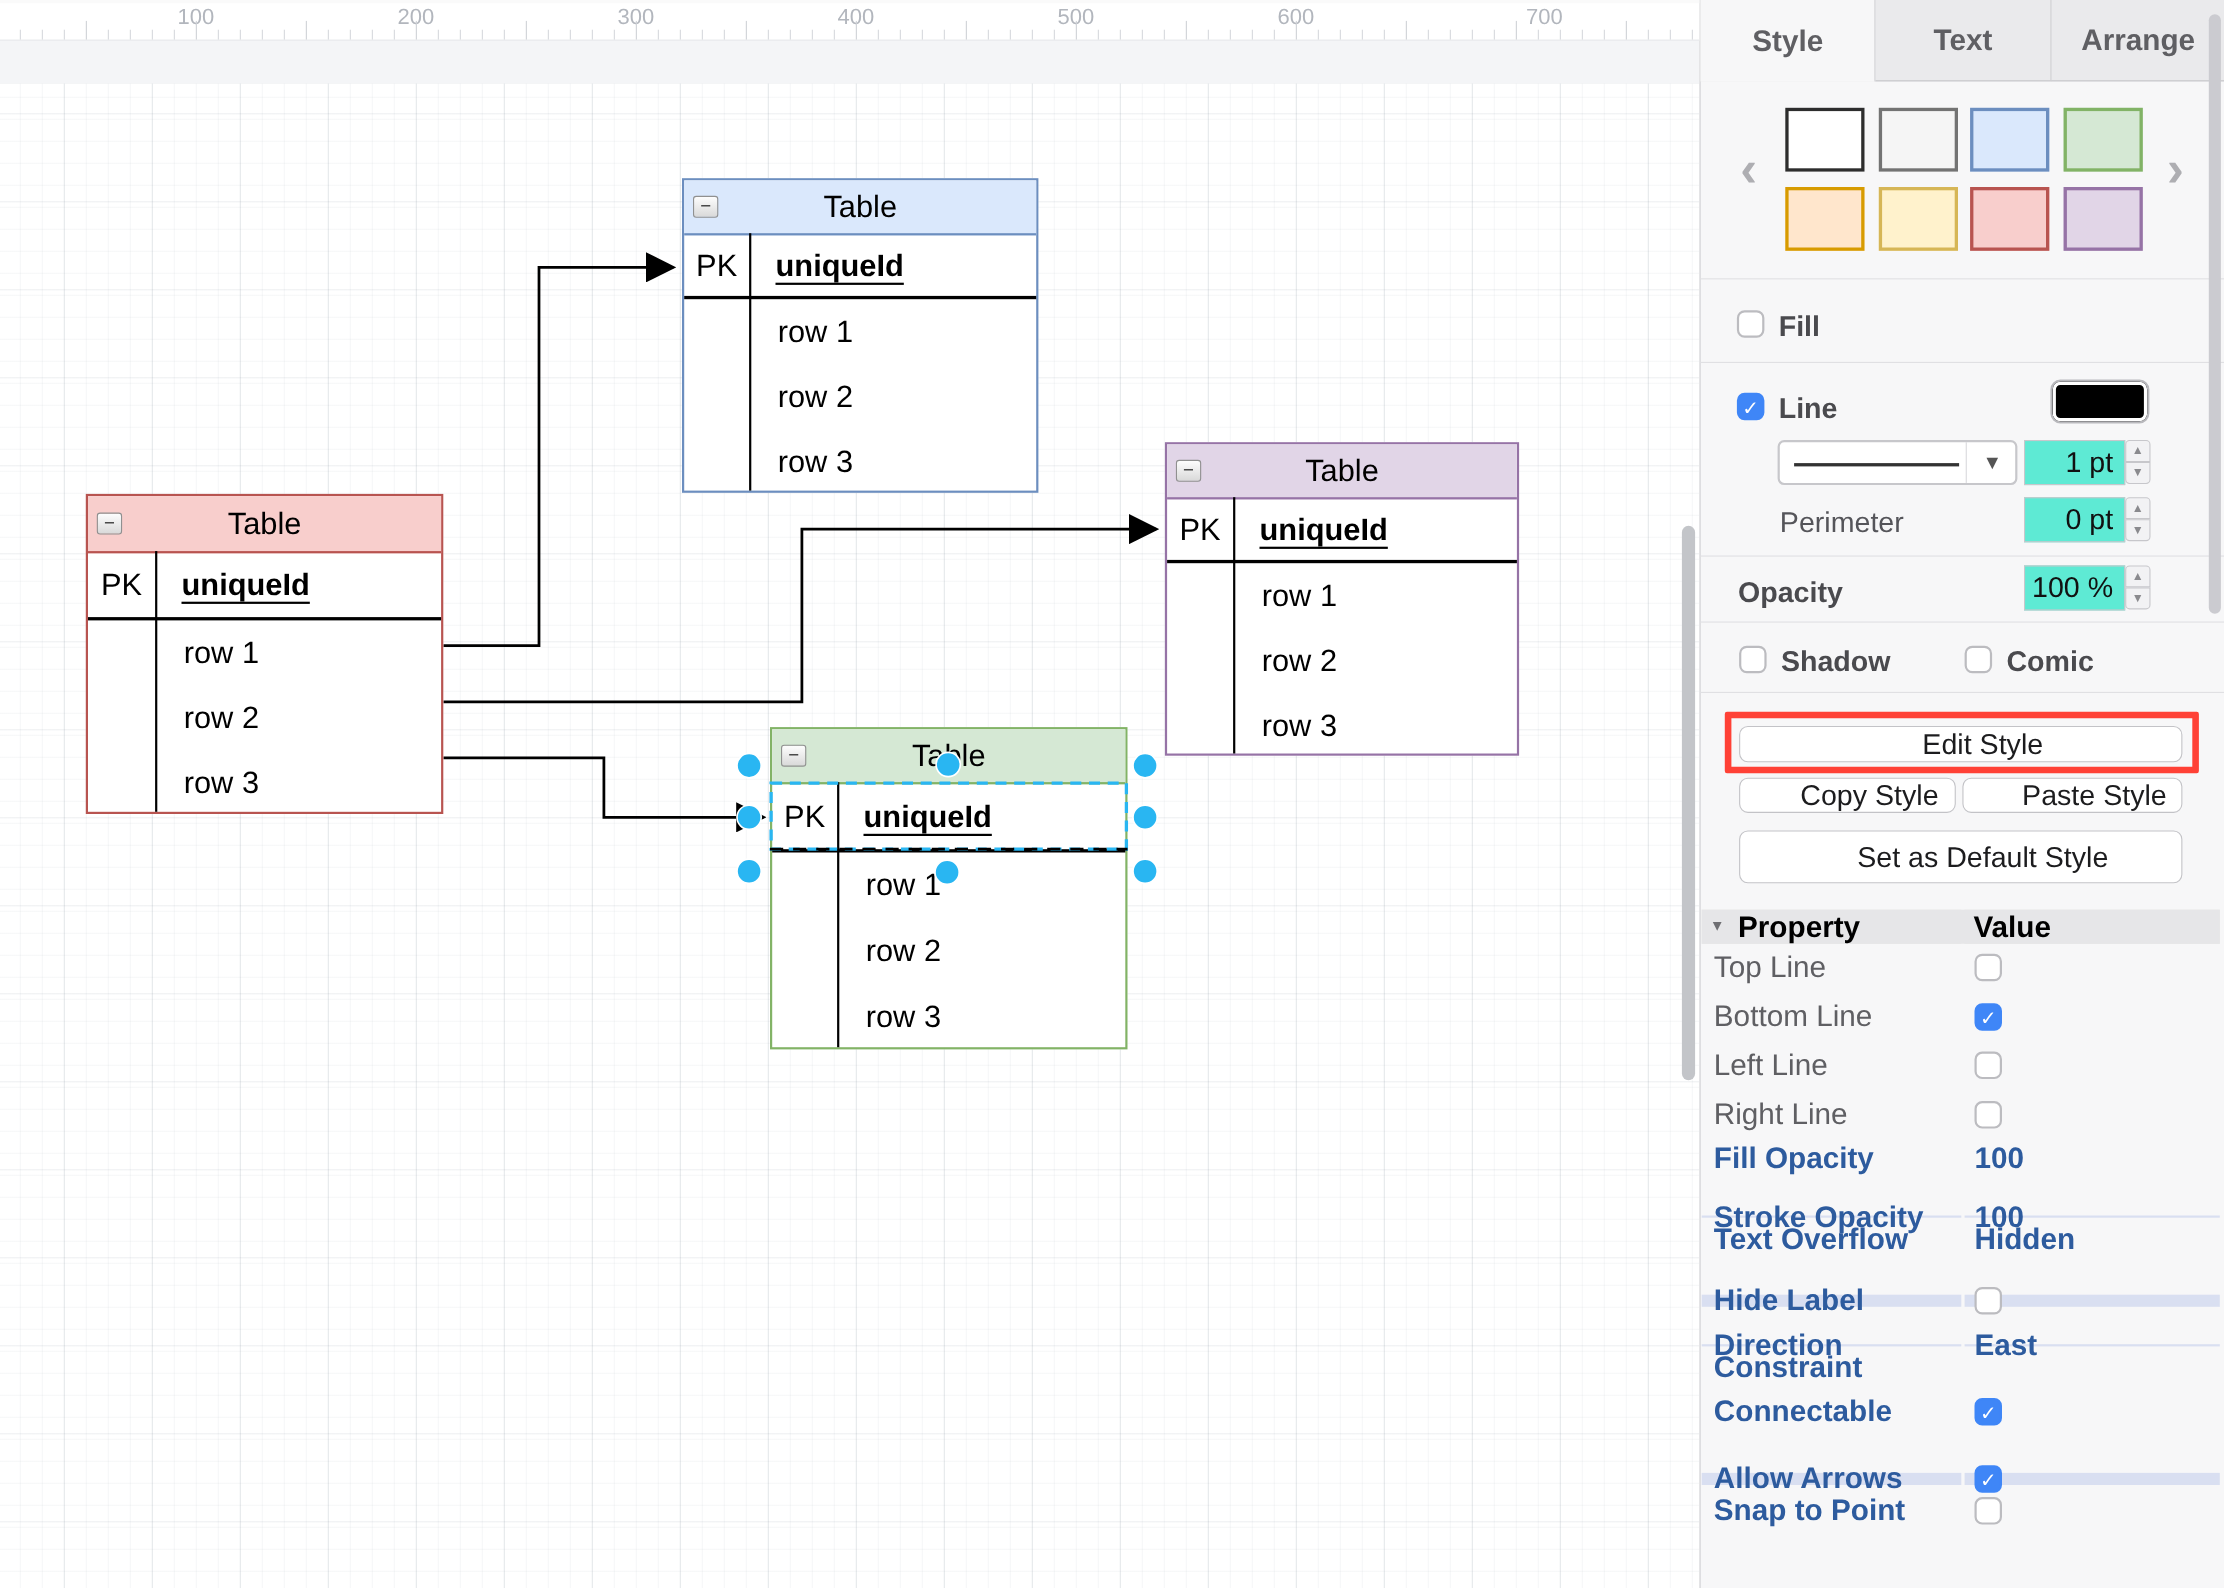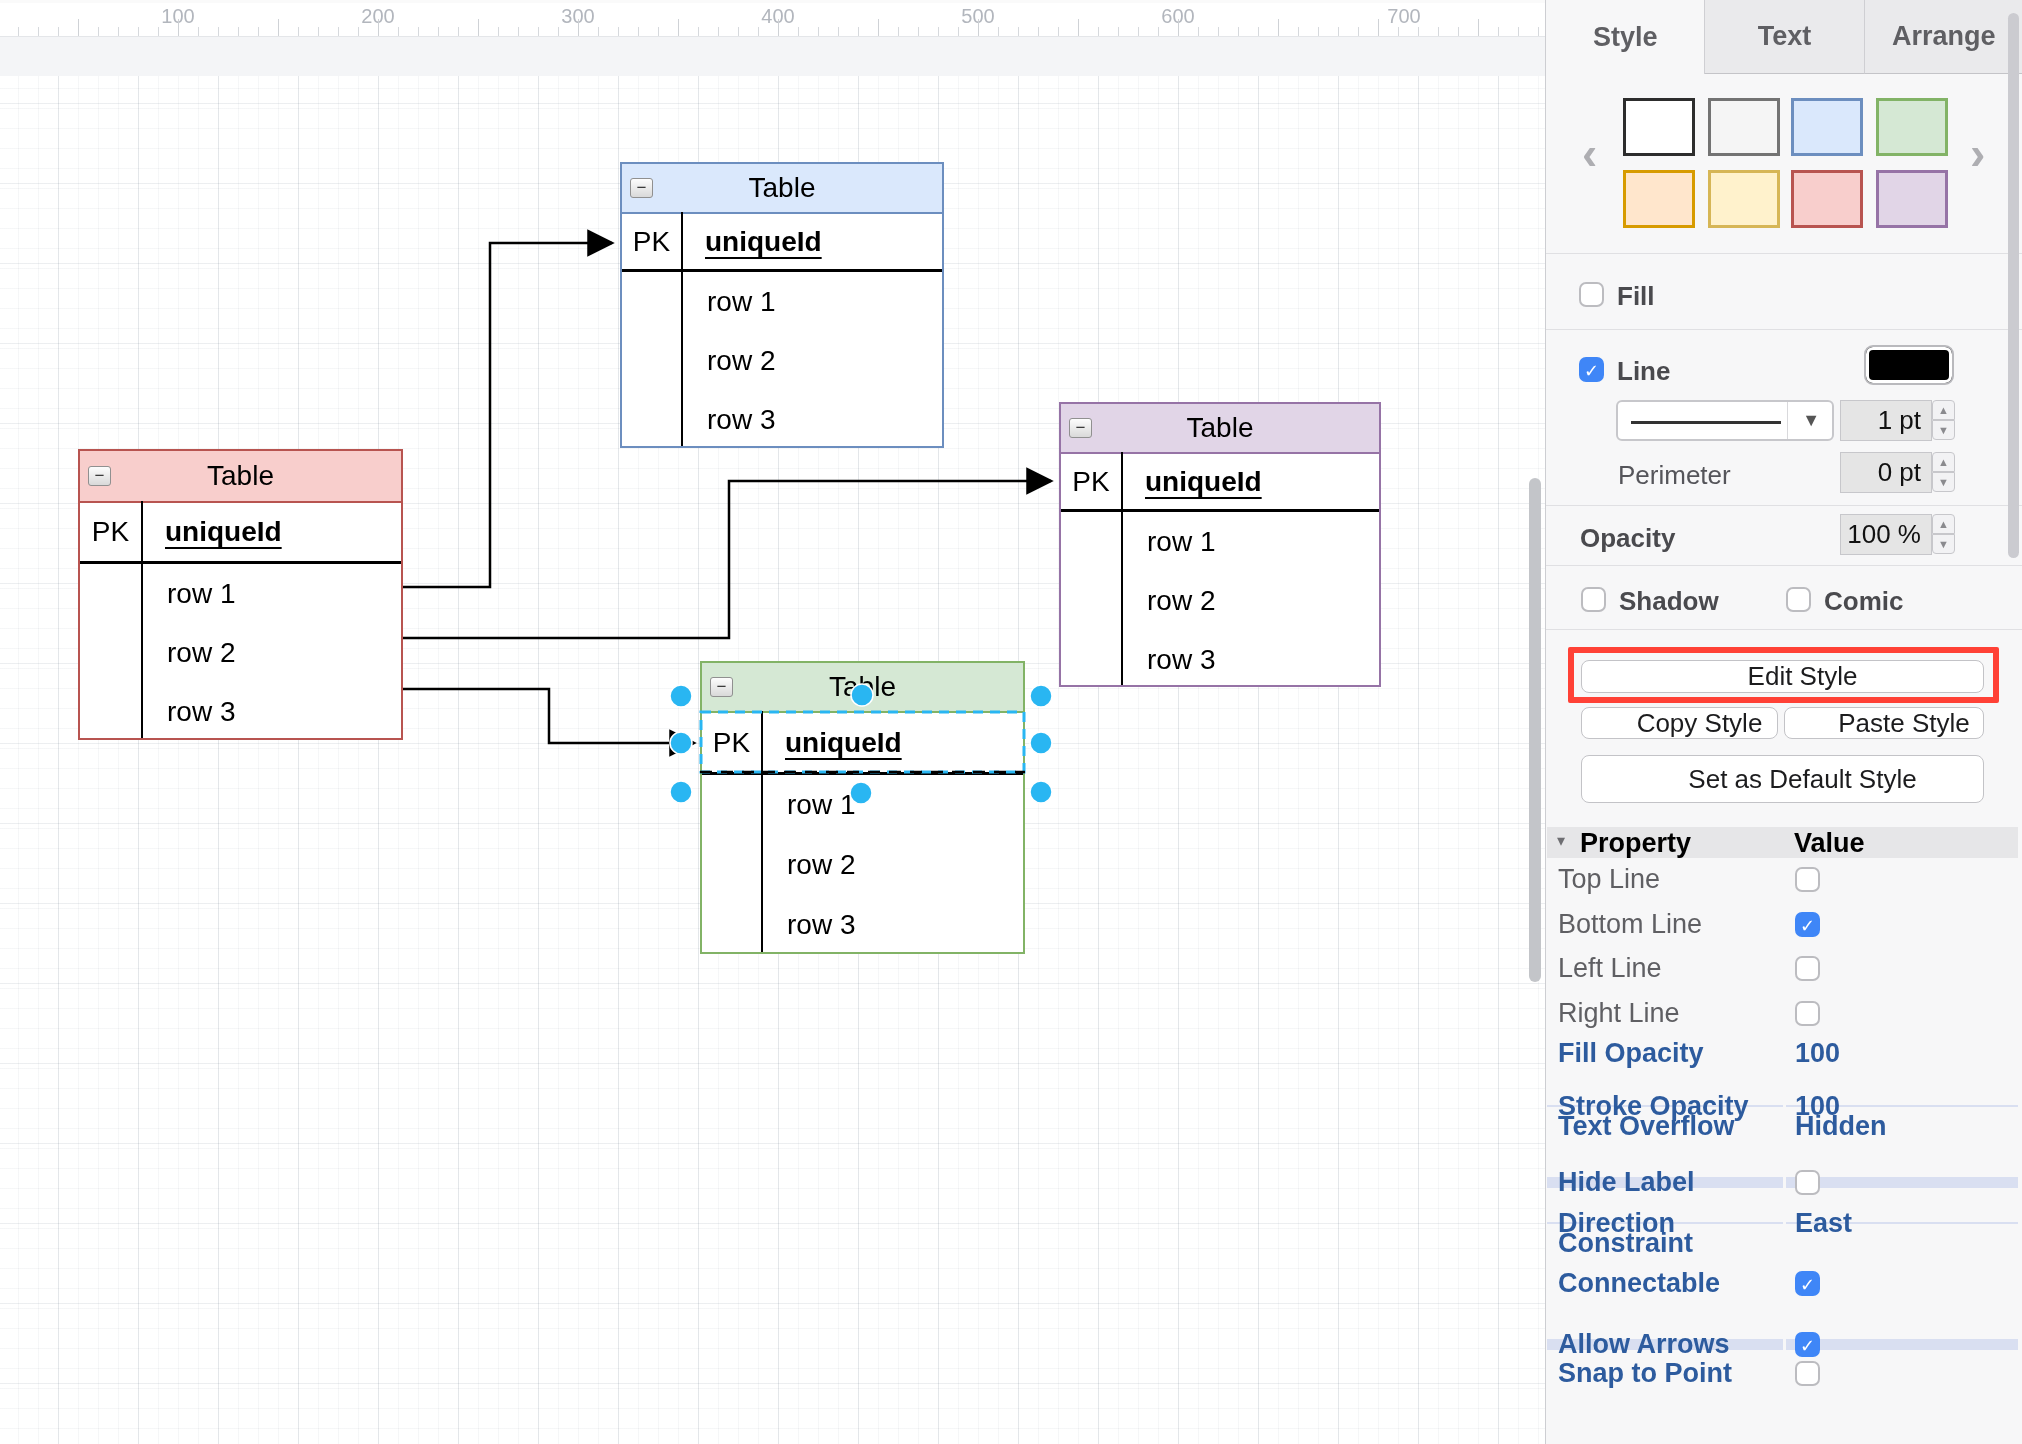--- a/index.html
+++ b/index.html
@@ -77,21 +77,21 @@
   .plabel{position:absolute;font-size:26px;color:#4a4a4e;font-weight:bold;}
   .plabel.normal{font-weight:normal;color:#55555a;}
 
   .colorbtn{position:absolute;width:90px;height:40px;border:2px solid #b9b9bd;border-radius:9px;
             background:#000;box-shadow:inset 0 0 0 3px #fff;box-sizing:border-box;}
   .dropdown{position:absolute;width:218px;height:41px;background:#fff;border:2px solid #c7c7cb;
             border-radius:6px;box-sizing:border-box;}
   .dd-line{position:absolute;left:13px;top:19px;width:150px;height:3px;background:#333;}
   .dd-sep{position:absolute;right:44px;top:0;bottom:0;width:1px;background:#d9d9dc;}
   .dd-caret{position:absolute;right:12px;top:8px;font-size:18px;color:#555;}
-  .numbox{position:absolute;width:92px;height:41px;background:#e5e5e5;border:1px solid #c7c7cb;
+  .numbox{position:absolute;width:92px;height:41px;background:#5eead4;border:1px solid #c7c7cb;
           box-sizing:border-box;font-size:26px;color:#111;text-align:right;
           display:flex;align-items:center;justify-content:flex-end;padding-right:10px;}
   .stepper{position:absolute;width:23px;height:41px;}
   .stepper .s{position:absolute;left:0;width:23px;height:20px;background:#f2f2f4;border:1px solid #c7c7cb;
               box-sizing:border-box;font-size:11px;color:#8a8a8e;text-align:center;line-height:18px;}
   .stepper .up{top:0;border-radius:4px 4px 0 0;}
   .stepper .dn{top:20px;border-radius:0 0 4px 4px;}
 
   .btn{position:absolute;background:#fff;border:1px solid #c3c3c7;border-radius:8px;font-size:26px;
        color:#1c1c1e;display:flex;align-items:center;justify-content:center;box-sizing:border-box;padding-left:40px;}

